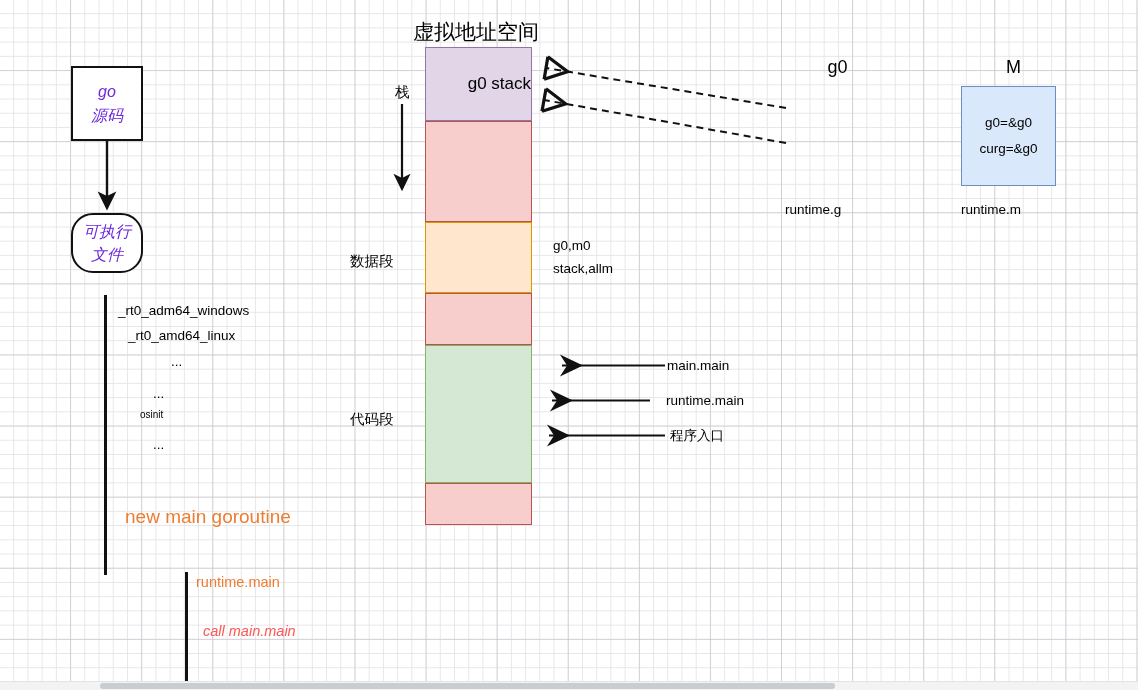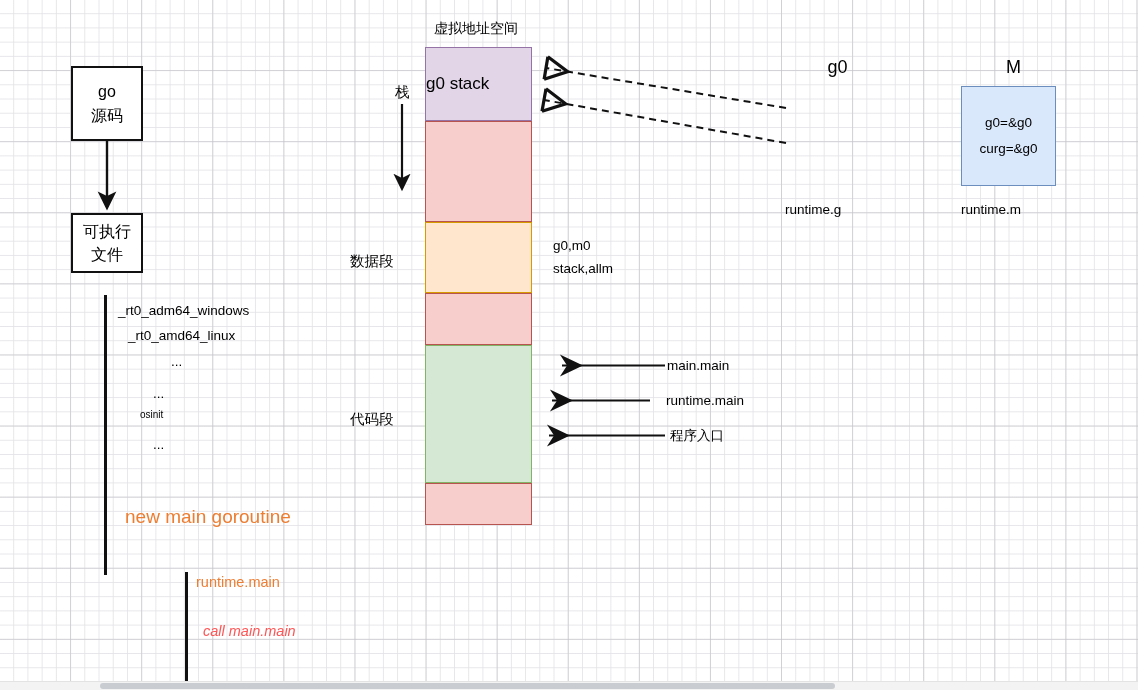--- a/index.html
+++ b/index.html
@@ -38,24 +38,24 @@
   
   .boxline {
     border: 2.5px solid #111111;
     background: #ffffff;
     display: flex;
     flex-direction: column;
     align-items: center;
     justify-content: center;
     box-sizing: border-box;
   }
-  .boxline .line { font-size: 16px; color: #000000; line-height: 1.45; }
+  .boxline .line { font-size: 16px; color: #6d28d9; line-height: 1.45; font-style: italic; }
 
   
-  .seg { box-sizing: border-box; display:flex; align-items:center; justify-content:flex-start; }
+  .seg { box-sizing: border-box; display:flex; align-items:center; justify-content:flex-end; }
   .seg-purple { background: #e1d5e7; border: 1.4px solid #9673a6; }
   .seg-pink   { background: #f8cecc; border: 1.4px solid #b85450; }
   .seg-orange { background: #ffe6cc; border: 1.4px solid #d79b00; }
   .seg-green  { background: #d5e8d4; border: 1.4px solid #82b366; }
   .seg-label  { font-size: 17px; color:#000; }
 
   
   .boxblue {
     background: #dae8fc;
     border: 1.5px solid #6c8ebf;
@@ -94,42 +94,42 @@
 
   <svg class="abs" style="left:95px; top:139px;" width="30" height="76">
     <defs>
       <marker id="solidhead" markerWidth="9" markerHeight="9" refX="6.5" refY="4.5" orient="auto">
         <path d="M0,0.6 L8,4.5 L0,8.4 L1.9,4.5 Z" fill="#111111"></path>
       </marker>
     </defs>
     <line x1="12" y1="0" x2="12" y2="68" stroke="#111111" stroke-width="2.4" marker-end="url(#solidhead)"></line>
   </svg>
 
-  <div class="abs boxline" style="left:71px; top:213px; width:72px; height:60px;">
+  <div class="abs boxline" style="left:71px; top:213px; width:72px; height:60px;border-radius:22px;">
     <div class="line">可执行</div>
     <div class="line">文件</div>
   </div>
 
   <div class="abs vline" style="left:104px; top:295px; height:280px;"></div>
 
   <div class="abs txt" style="left:118px; top:303px; font-size:13.5px;">_rt0_adm64_windows</div>
   <div class="abs txt" style="left:128px; top:328px; font-size:13.5px;">_rt0_amd64_linux</div>
   <div class="abs txt" style="left:171px; top:354px; font-size:13.5px;">...</div>
   <div class="abs txt" style="left:153px; top:386px; font-size:13.5px;">...</div>
   <div class="abs txt" style="left:140px; top:409px; font-size:10px;">osinit</div>
   <div class="abs txt" style="left:153px; top:437px; font-size:13.5px;">...</div>
 
   <div class="abs txt" style="left:125px; top:498px; font-size:19px; color:#ED7D31;margin-top:8px;">new main goroutine</div>
 
   <div class="abs vline" style="left:185px; top:572px; height:118px;"></div>
 
   <div class="abs txt" style="left:196px; top:574px; font-size:14.5px; color:#ED7D31;">runtime.main</div>
   <div class="abs txt" style="left:203px; top:623px; font-size:14.5px; color:#FF5555;font-style:italic;">call main.main</div>
 
-  <div class="abs txt hdr" style="left:400px; top:20px; width:152px; font-size:14px;">虚拟地址空间</div>
+  <div class="abs txt hdr" style="left:400px; top:20px; width:152px; font-size:21px;">虚拟地址空间</div>
 
   <div class="abs seg seg-purple" style="left:425px; top:47px; width:107px; height:74px;">
     <span class="seg-label">g0 stack</span>
   </div>
   <div class="abs seg seg-pink" style="left:425px; top:121px; width:107px; height:101px;"></div>
   <div class="abs seg seg-orange" style="left:425px; top:222px; width:107px; height:71px;"></div>
   <div class="abs seg seg-pink" style="left:425px; top:293px; width:107px; height:52px;"></div>
   <div class="abs seg seg-green" style="left:425px; top:345px; width:107px; height:138px;"></div>
   <div class="abs seg seg-pink" style="left:425px; top:483px; width:107px; height:42px;"></div>
 

